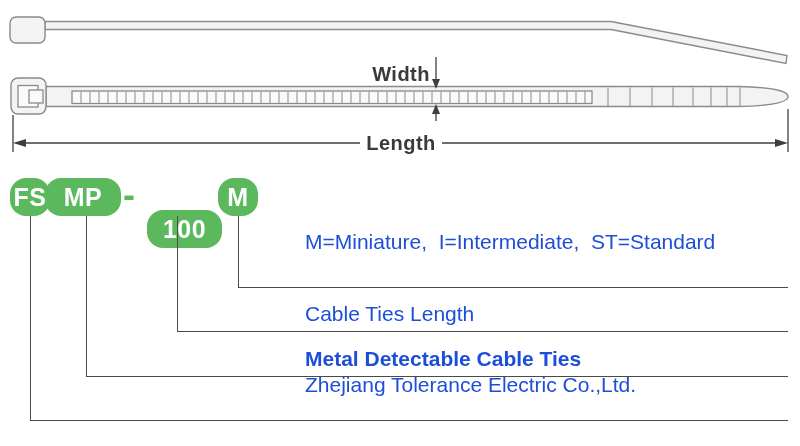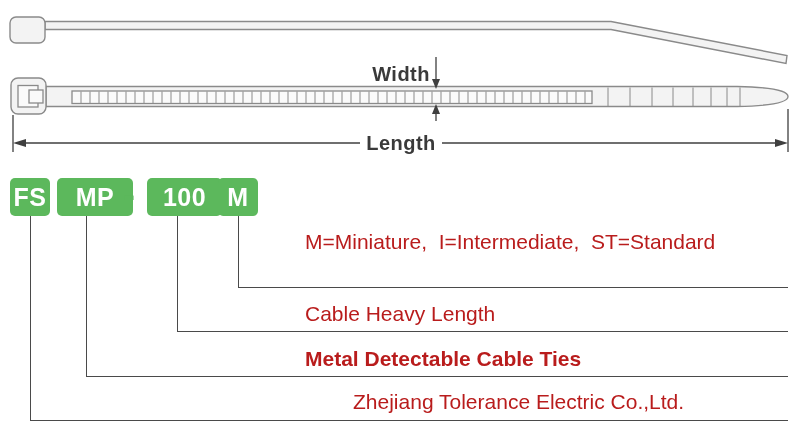--- a/index.html
+++ b/index.html
@@ -21,21 +21,21 @@
   .tie-inner  { fill: #fafafa; stroke: #8a8a8a; stroke-width: 1.3; }
   .tie-line   { stroke: #8a8a8a; stroke-width: 1; fill: none; }
   .dim-line   { stroke: #3f3f3f; stroke-width: 1.3; fill: none; }
   .dim-arrow  { fill: #3f3f3f; stroke: none; }
   .dim-text   { fill: #3a3a3a; font-size: 20px; font-weight: 600; letter-spacing: 0.5px; }
   
   .badge {
     position: absolute;
     top: 178px; height: 38px;
     background: #5cb85c;
-    border-radius: 5px;
+    border-radius: 16px;
     color: #ffffff;
     font-size: 25px; font-weight: bold;
     display: flex; align-items: center; justify-content: center;
     letter-spacing: 0.5px;
   }
   .dash-sep {
     position: absolute;
     top: 174px; height: 42px;
     color: #5cb85c;
     font-size: 36px; font-weight: bold;
@@ -44,21 +44,21 @@
   
   .connector {
     position: absolute;
     border-left: 1.5px solid #4a4a4a;
     border-bottom: 1.5px solid #4a4a4a;
   }
   
   .legend-text {
     position: absolute;
     left: 305px;
-    color: #b91c1c;
+    color: #1d4ed8;
     font-size: 21px;
     white-space: pre;
   }
 </style>
 </head>
 <body>
 
 <div id="stage">
 
   <svg id="tie-svg" width="800" height="172" viewBox="0 0 800 172">
@@ -91,28 +91,28 @@
       <line class="dim-line" x1="788" y1="109" x2="788" y2="152"></line>
       <line class="dim-line" x1="22" y1="143" x2="360" y2="143"></line>
       <line class="dim-line" x1="442" y1="143" x2="779" y2="143"></line>
       <polygon class="dim-arrow" points="13,143 26,139 26,147"></polygon>
       <polygon class="dim-arrow" points="788,143 775,139 775,147"></polygon>
       <text class="dim-text" x="401" y="150" text-anchor="middle">Length</text>
     </g>
   </svg>
 
   <div class="badge" style="left:10px; width:40px;">FS</div>
-  <div class="badge" style="left:57px; width:76px;">MP</div>
+  <div class="badge" style="left:45px; width:76px;">MP</div>
   <div class="dash-sep" style="left:118px; width:22px;">-</div>
-  <div class="badge" style="left:147px; width:75px;">100</div>
+  <div class="badge" style="left:147px; width:75px;margin-top:32px;">100</div>
   <div class="badge" style="left:218px; width:40px;">M</div>
 
   <div class="connector" style="left:238px; top:216px; width:549px; height:71px;"></div>
   <div class="connector" style="left:177px; top:216px; width:610px; height:115px;"></div>
   <div class="connector" style="left:86px;  top:216px; width:701px; height:160px;"></div>
   <div class="connector" style="left:30px;  top:216px; width:757px; height:204px;"></div>
 
   <div class="legend-text" style="top:230px;">M=Miniature,  I=Intermediate,  ST=Standard</div>
-  <div class="legend-text" style="top:302px;">Cable Heavy Length</div>
+  <div class="legend-text" style="top:302px;">Cable Ties Length</div>
   <div class="legend-text" style="top:347px;font-weight:bold;">Metal Detectable Cable Ties</div>
-  <div class="legend-text" style="top:390px;margin-left:48px;">Zhejiang Tolerance Electric Co.,Ltd.</div>
+  <div class="legend-text" style="top:373px;">Zhejiang Tolerance Electric Co.,Ltd.</div>
 
 </div>
 
 </body></html>

